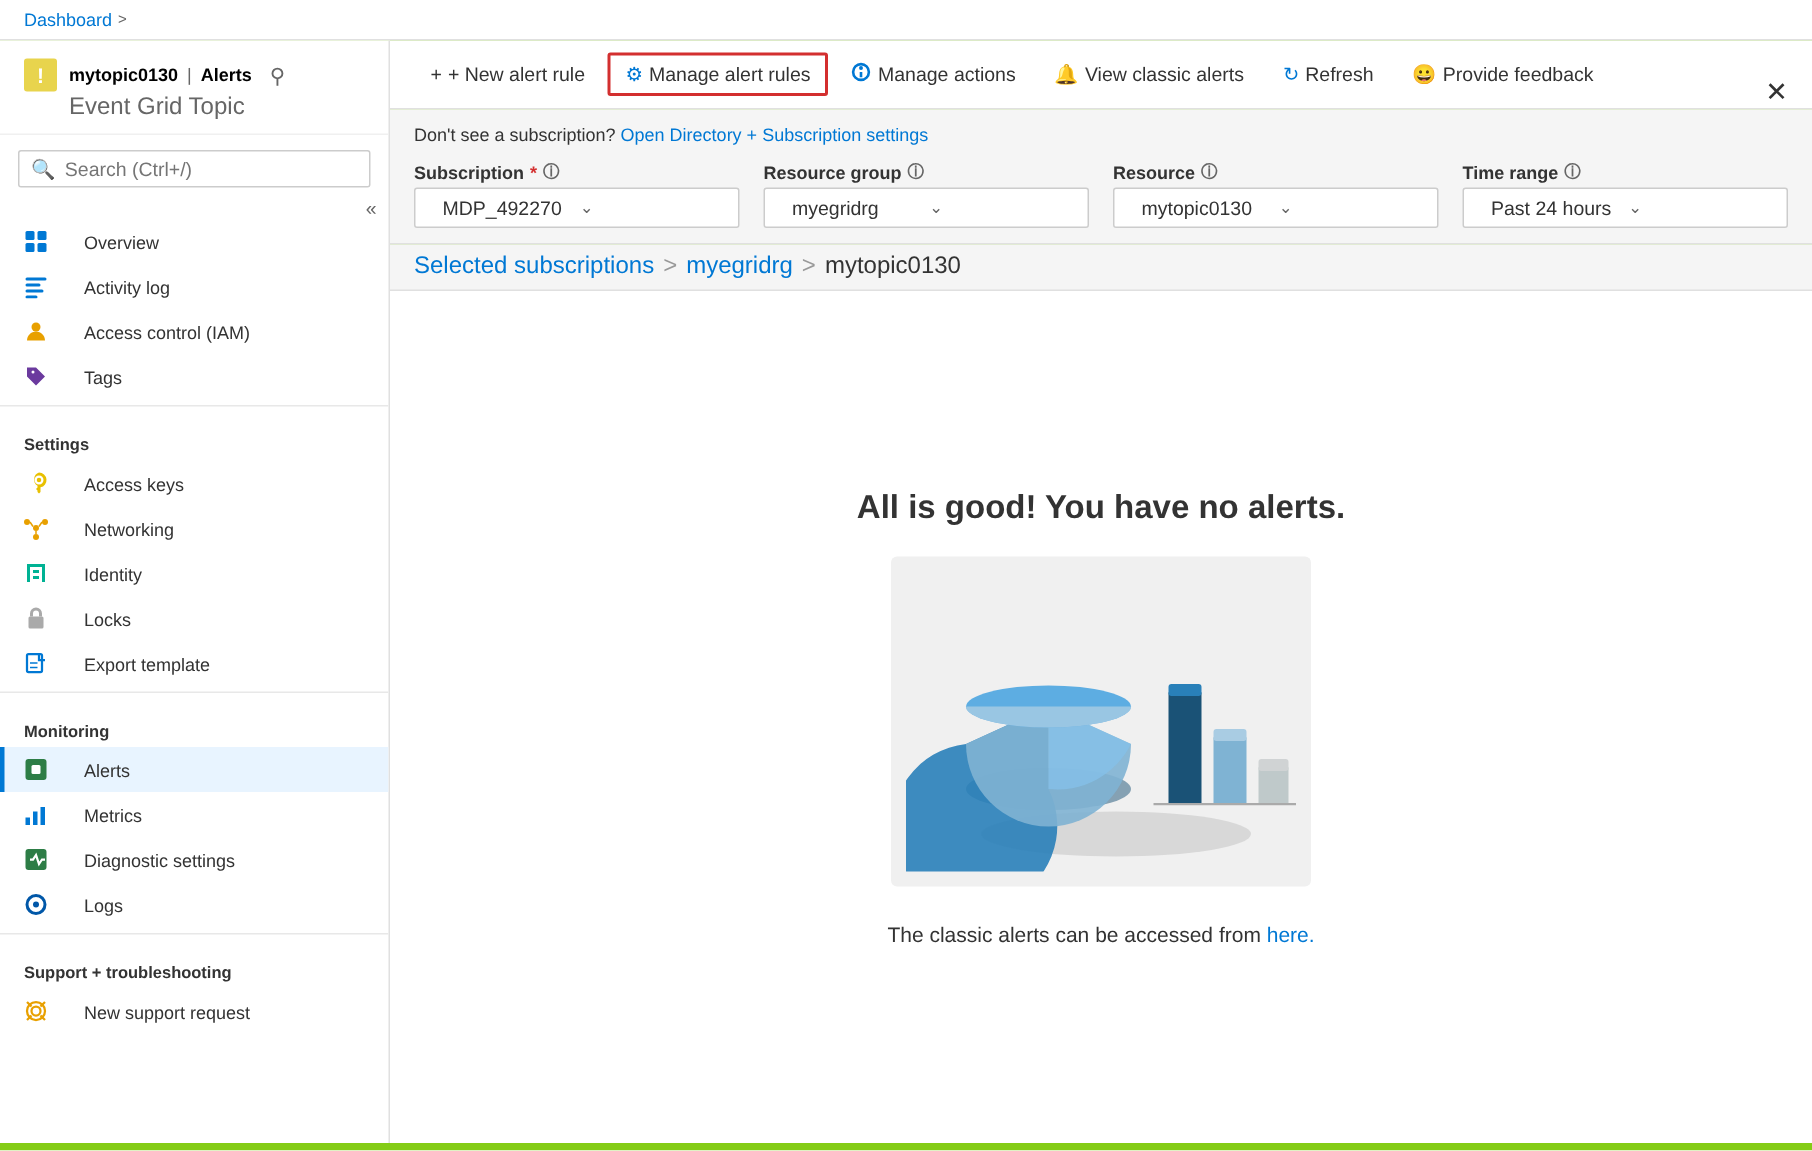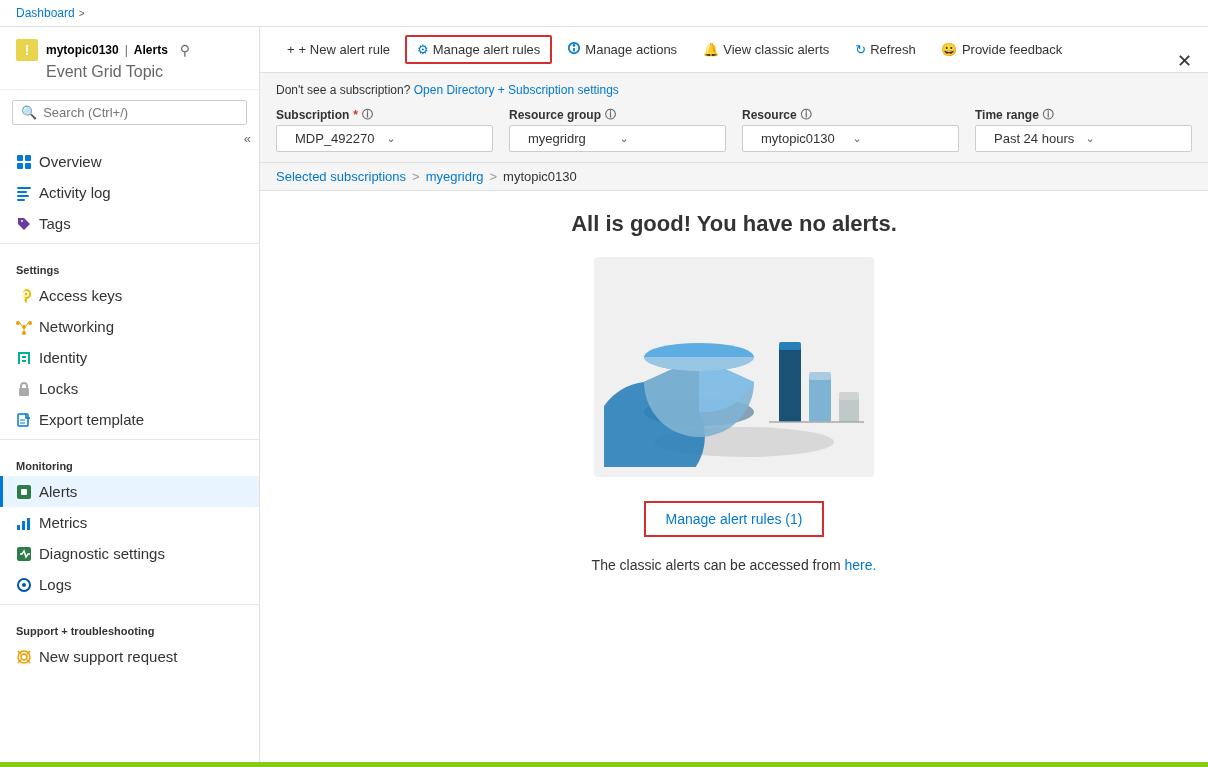--- a/index.html
+++ b/index.html
@@ -95,25 +95,25 @@
       font-size: 13px;
       color: #333;
       width: 100%;
       background: transparent;
     }
     .search-box .search-icon { color: #666; font-size: 13px; }
 
     
     .nav-item {
       display: flex;
-      align-items: center;
+      align-items: flex-end;
       padding: 7px 16px;
       cursor: pointer;
-      gap: 7px;
-      font-size: 15px;
+      gap: 24px;
+      font-size: 12px;
       color: #333;
       text-decoration: none;
     }
     .nav-item.active { background: #e8f4ff; border-left: 3px solid #0078d4; padding-left: 13px; }
 
     .nav-icon {
       width: 16px;
       height: 16px;
       display: flex;
       align-items: center;
@@ -219,37 +219,38 @@
       border-radius: 2px;
       gap: 4px;
       min-width: 160px;
     }
     .filter-select span { flex: 1; }
     .filter-select .chevron { color: #666; font-size: 11px; }
 
     
     .filter-breadcrumb {
       padding: 6px 16px;
-      font-size: 13px;
+      font-size: 16px;
       border-bottom: 1px solid #e0e0e0;
       background: #f5f5f5;
       display: flex;
       align-items: center;
       gap: 4px;
     }
     .filter-breadcrumb a { color: #0078d4; text-decoration: none; }
     .filter-breadcrumb .sep { color: #999; margin: 0 2px; }
     .filter-breadcrumb .current { color: #333; }
 
     
     .main-content {
       flex: 1;
       display: flex;
       flex-direction: column;
       align-items: center;
+      justify-content: center;
       overflow-y: auto;
       padding: 20px;
       background: #fff;
     }
 
     .no-alerts-title {
       font-size: 22px;
       font-weight: 600;
       color: #333;
       margin-bottom: 20px;
@@ -364,20 +365,29 @@
           <svg width="16" height="16" viewBox="0 0 16 16" fill="currentColor">
             <rect x="1" y="2" width="14" height="2" rx="1"></rect>
             <rect x="1" y="6" width="10" height="2" rx="1"></rect>
             <rect x="1" y="10" width="12" height="2" rx="1"></rect>
             <rect x="1" y="14" width="8" height="2" rx="1"></rect>
           </svg>
         </div>
         <span>Activity log</span>
       </div>
 
+      <div class="nav-item">
+        <div class="nav-icon icon-iam">
+          <svg width="16" height="16" viewBox="0 0 16 16" fill="currentColor">
+            <circle cx="8" cy="5" r="3"></circle>
+            <path d="M2 14c0-3.314 2.686-6 6-6s6 2.686 6 6H2z"></path>
+          </svg>
+        </div>
+        <span>Access control (IAM)</span>
+      </div>
 
       <div class="nav-item">
         <div class="nav-icon icon-tags">
           <svg width="16" height="16" viewBox="0 0 16 16" fill="currentColor">
             <path d="M2 2h6l6 6-6 6-6-6V2zm4 2a1 1 0 1 0 0 2 1 1 0 0 0 0-2z"></path>
           </svg>
         </div>
         <span>Tags</span>
       </div>
 
@@ -631,21 +641,20 @@
             <rect x="205" y="110" width="22" height="45" fill="#7fb3d3" rx="1"></rect>
             <rect x="205" y="105" width="22" height="8" rx="2" fill="#a9cce3"></rect>
 
             <rect x="235" y="130" width="20" height="25" fill="#bfc9ca" rx="1"></rect>
             <rect x="235" y="125" width="20" height="8" rx="2" fill="#d0d3d4"></rect>
 
             <line x1="165" y1="155" x2="265" y2="155" stroke="#aaa" stroke-width="1.5"></line>
           </svg>
         </div>
 
-        <a class="manage-alert-rules-link">Manage alert rules (1)</a>
 
         <div class="classic-alerts-msg">
           <span>The classic alerts can be accessed from</span>
           <a>here.</a>
         </div>
 
       </div>
 
     </div>
 

